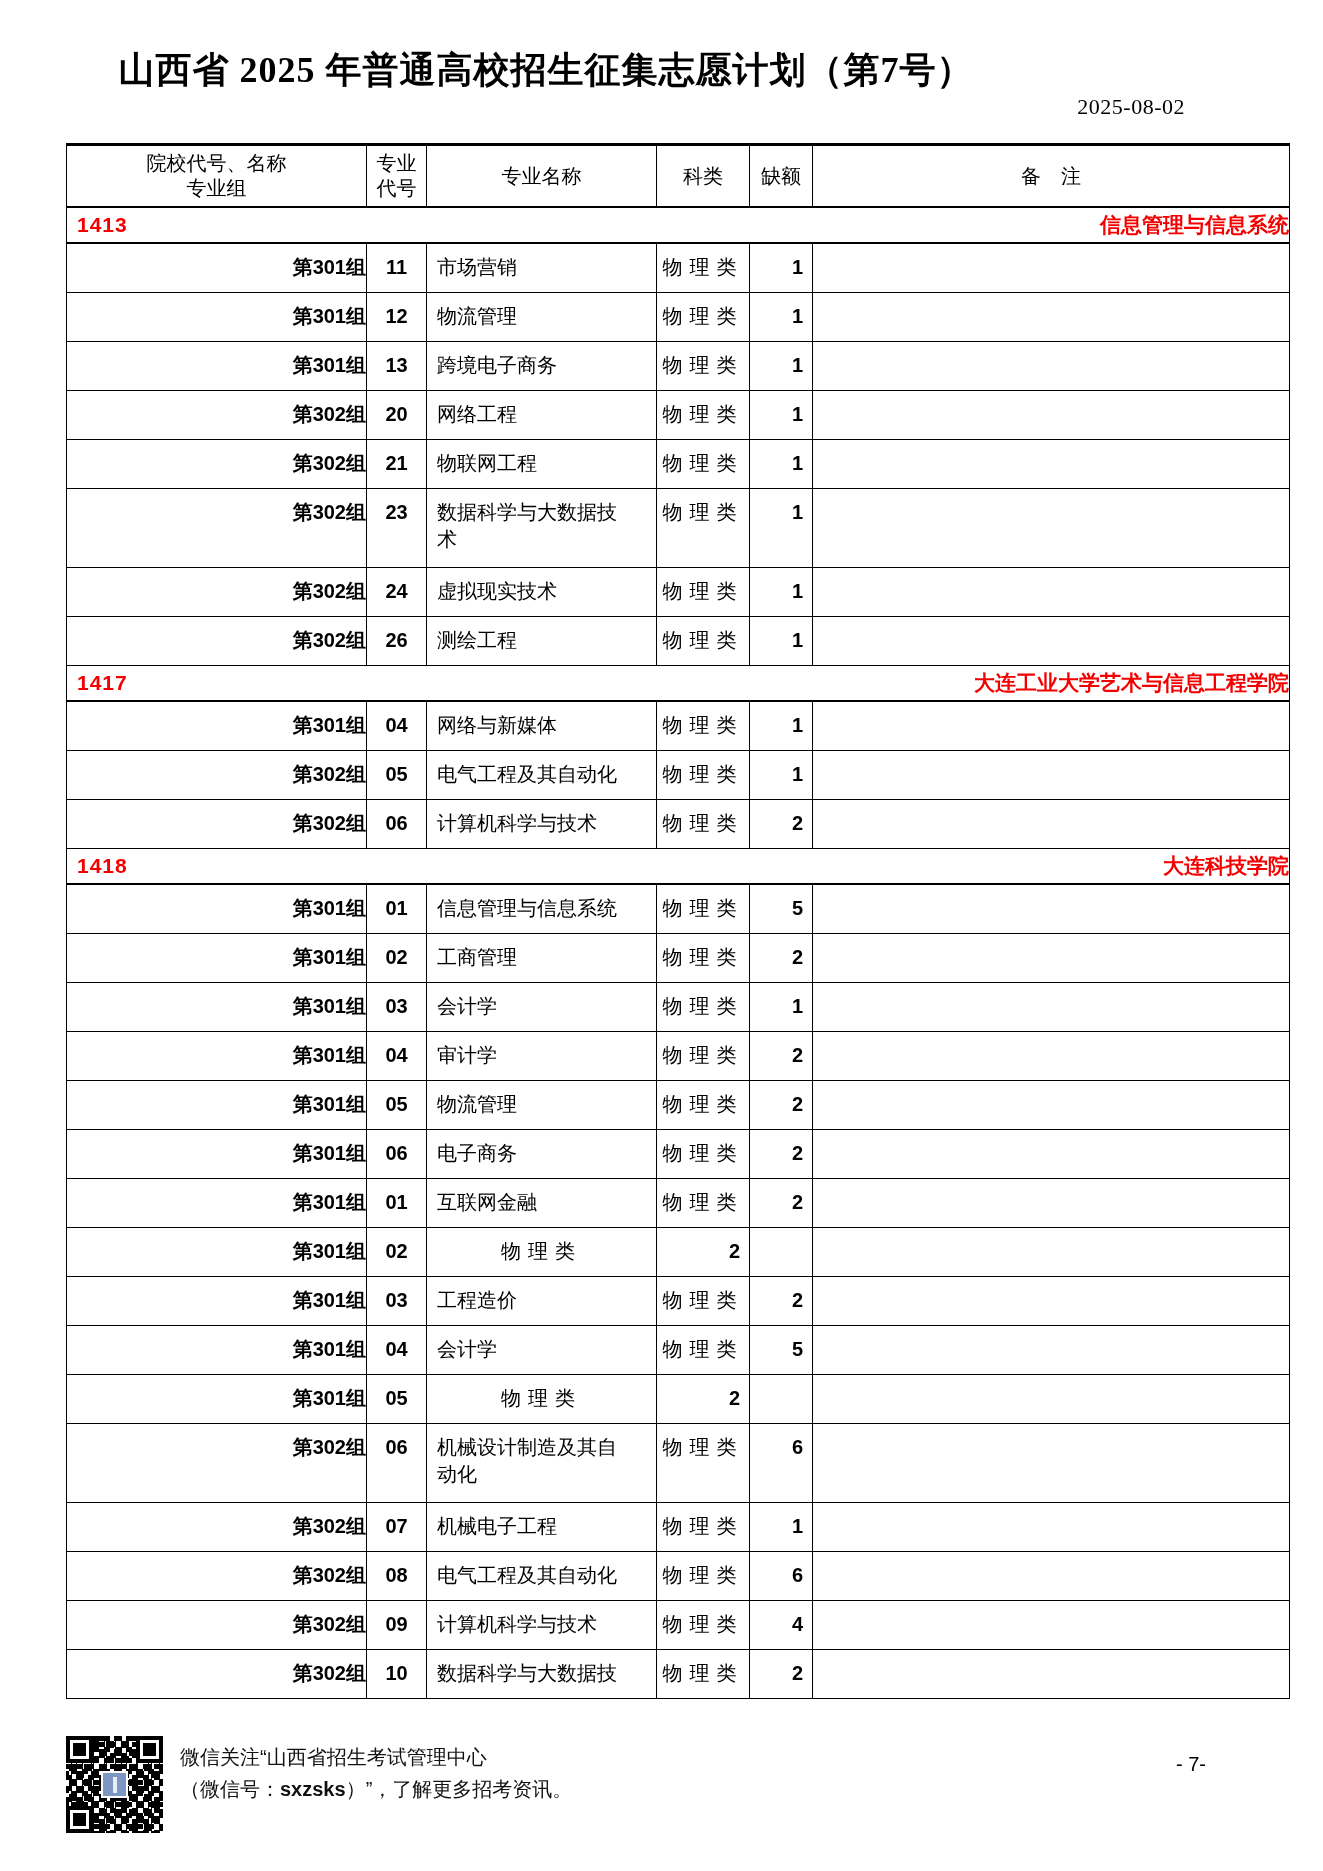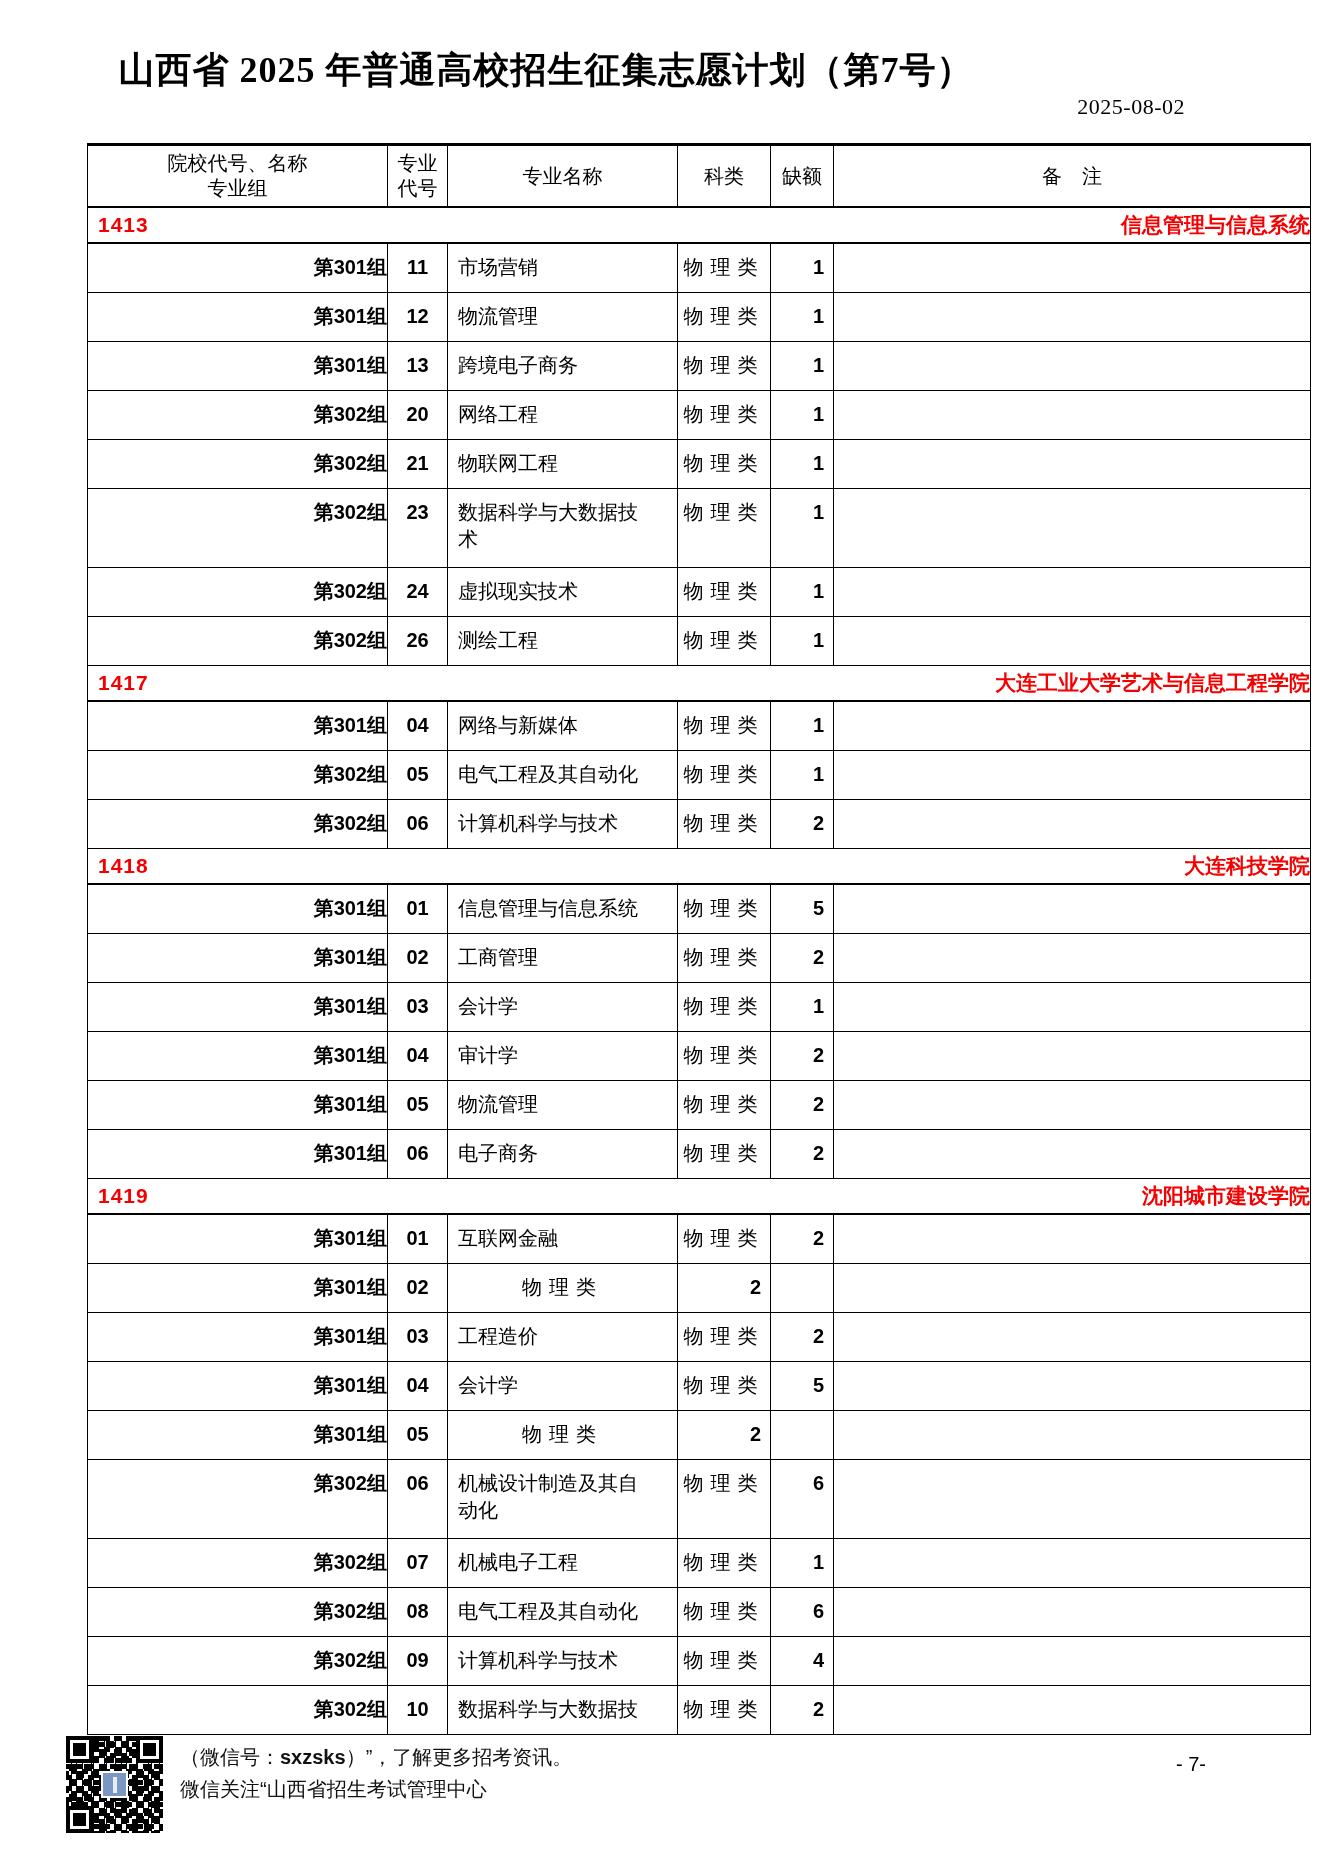--- a/index.html
+++ b/index.html
@@ -9,21 +9,21 @@
     overflow:hidden;
   }
   .title{
     position:absolute;top:46px;left:66px;width:960px;text-align:center;
     font-size:36px;font-weight:bold;letter-spacing:1px;white-space:nowrap;
   }
   .date{position:absolute;top:94px;right:138px;font-size:22px;letter-spacing:.5px;}
 
   .table{
     position:absolute;left:66px;top:143px;width:1222px;
-    border-top:3px solid #000;border-left:1.5px solid #000;border-right:1.5px solid #000;margin-left:21px;
+    border-top:3px solid #000;border-left:1.5px solid #000;border-right:1.5px solid #000;
   }
   .thead,.trow{display:grid;grid-template-columns:300px 60px 230px 93px 63px 476px;}
   .thead{height:60px;border-bottom:2px solid #000;}
   .hcell{
     box-sizing:border-box;border-right:1.5px solid #000;
     display:flex;flex-direction:column;justify-content:center;align-items:center;
     font-size:20px;line-height:25px;text-align:center;
   }
   .hcell:nth-child(6){border-right:none;}
 
@@ -243,24 +243,20 @@
         <div class="cell cell-remark"></div>
       </div>
       <div class="trow">
         <div class="cell cell-group">第301组</div>
         <div class="cell cell-code">06</div>
         <div class="cell cell-name">电子商务</div>
         <div class="cell cell-subject">物理类</div>
         <div class="cell cell-vacancy">2</div>
         <div class="cell cell-remark"></div>
       </div>
-      <div class="band">
-        <div class="band-code">1419</div>
-        <div class="band-name">沈阳城市建设学院</div>
-      </div>
       <div class="trow">
         <div class="cell cell-group">第301组</div>
         <div class="cell cell-code">01</div>
         <div class="cell cell-name">互联网金融</div>
         <div class="cell cell-subject">物理类</div>
         <div class="cell cell-vacancy">2</div>
         <div class="cell cell-remark"></div>
       </div>
       <div class="trow">
         <div class="cell cell-group">第301组</div>
@@ -336,17 +332,17 @@
 </div>
 
 <div class="qr">
   <div class="qr-f tl"></div>
   <div class="qr-f tr"></div>
   <div class="qr-f bl"></div>
   <div class="qr-logo"></div>
 </div>
 
 <div class="ftext">
+  <div>微信关注“山西省招生考试管理中心</div>
   <div><span>（微信号：</span><span class="wechat-id">sxzsks</span><span>）”，了解更多招考资讯。</span></div>
-  <div>微信关注“山西省招生考试管理中心</div>
 </div>
 
 <div class="pagenum">- 7-</div>
 
 </body></html>

